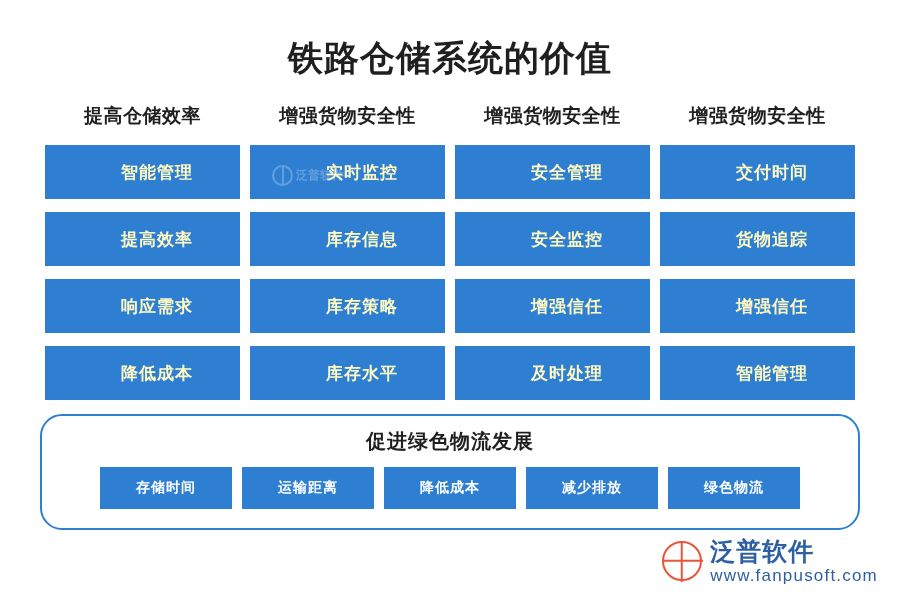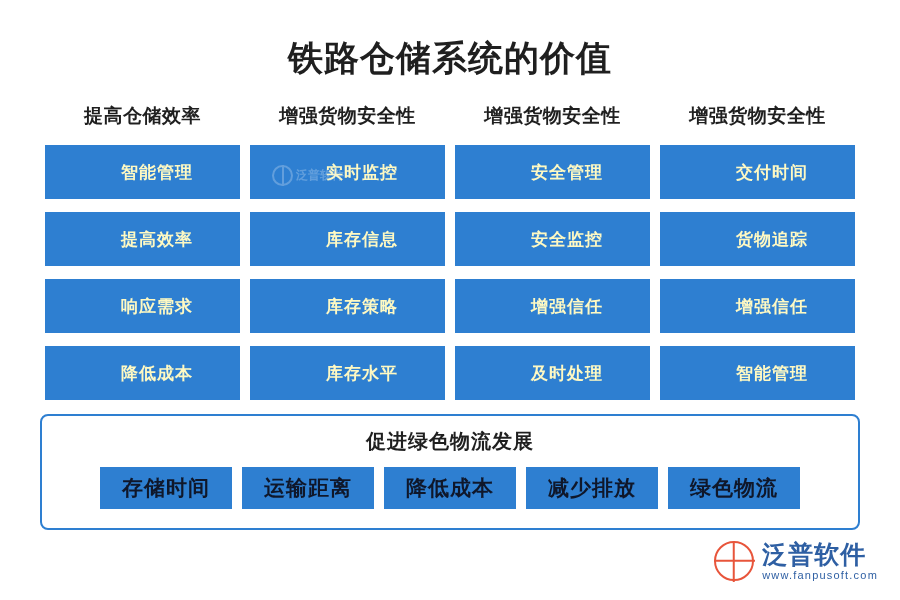--- a/index.html
+++ b/index.html
@@ -72,21 +72,21 @@
     padding-left: 29px;
   }
 
   .bottom-box {
     position: absolute;
     left: 40px;
     top: 414px;
     width: 820px;
     height: 116px;
     border: 2px solid #2e7fd1;
-    border-radius: 8px;
+    border-radius: 22px;
     box-sizing: border-box;
     background: #ffffff;
   }
 
   .bottom-title {
     text-align: center;
     font-size: 20px;
     font-weight: bold;
     color: #1f1f1f;
     margin-top: 12px;
@@ -97,22 +97,22 @@
     display: flex;
     justify-content: center;
     gap: 10px;
     margin-top: 12px;
   }
 
   .chip {
     width: 132px;
     height: 42px;
     background: #2e7fd1;
-    color: #0f172a;
-    font-size: 21px;
+    color: #ffffff;
+    font-size: 14px;
     font-weight: bold;
     display: flex;
     align-items: center;
     justify-content: center;
     letter-spacing: 1px;
     box-sizing: border-box;
   }
 
   
   .watermark-faint {
@@ -196,21 +196,21 @@
     justify-content: center;
     line-height: 1;
   }
   .brand-name {
     font-size: 25px;
     font-weight: bold;
     color: #2e5fa3;
     letter-spacing: 1px;
   }
   .brand-url {
-    font-size: 11px;
+    font-size: 17px;
     color: #2e5fa3;
     letter-spacing: 1.2px;
     margin-top: 3px;
   }
 </style>
 </head>
 <body>
 
 <div class="page">
 

